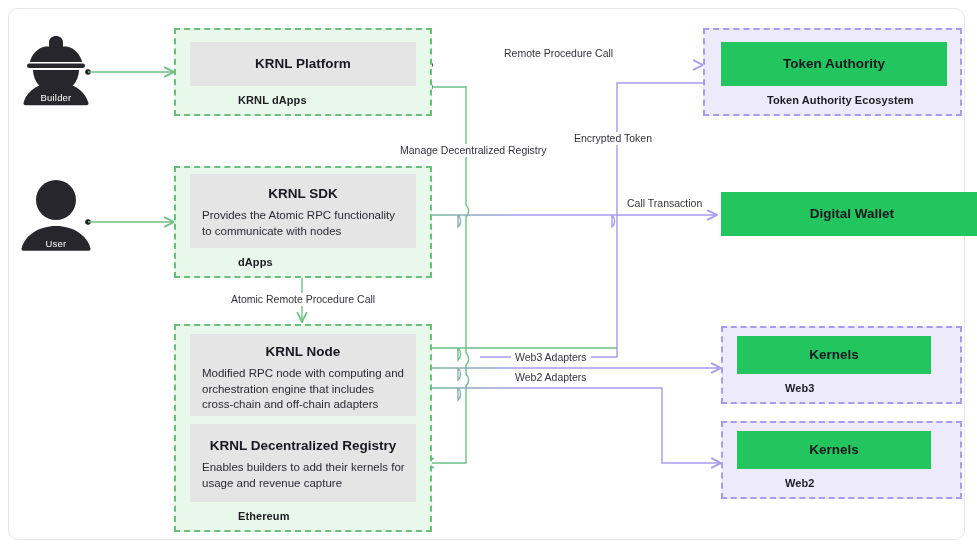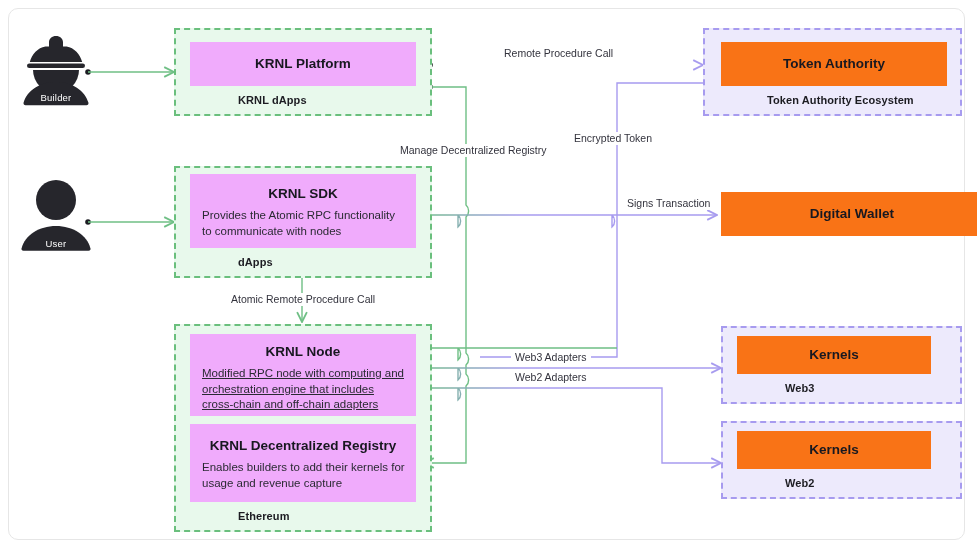--- a/index.html
+++ b/index.html
@@ -25,22 +25,22 @@
   .group.green{background:#e8f9ec;border:2px dashed #6abf7d;}
   .group.purple{background:#edeafc;border:2px dashed #a79bef;}
   .group-label{
     position:absolute;left:14px;bottom:8px;
     font-size:11px;font-weight:bold;color:#1c1c22;letter-spacing:.1px;margin-left:48px;
   }
 
   
   .block{position:absolute;box-sizing:border-box;display:flex;flex-direction:column;
          align-items:center;justify-content:center;}
-  .block.green{background:#f0abfc;}
-  .block.purple{background:#f97316;align-items:center;}
+  .block.green{background:#e5e5e5;}
+  .block.purple{background:#22c55e;align-items:center;}
   .block-title{font-size:13.5px;font-weight:bold;color:#181820;text-align:center;line-height:1.25;}
   .block-desc{font-size:11.5px;color:#2a2a33;text-align:left;line-height:1.36;
               align-self:flex-start;padding-left:14px;padding-right:10px;margin-top:5px;}
 
   
   .actor{position:absolute;width:96px;text-align:center;}
   .actor svg{display:block;margin:0 auto;}
   .actor-label{
     position:absolute;left:0;right:0;
     font-size:9.5px;color:#ffffff;font-weight:500;letter-spacing:.2px;
@@ -173,21 +173,21 @@
   <div class="block green" style="left:190px;top:174px;width:226px;height:74px;justify-content:flex-start;padding-top:12px;">
     <div class="block-title">KRNL SDK</div>
     <div class="block-desc" style="padding-left:12px;">Provides the Atomic RPC functionality to communicate with nodes</div>
   </div>
 
   <div class="group green" style="left:174px;top:324px;width:258px;height:208px;">
     <div class="group-label">Ethereum</div>
   </div>
   <div class="block green" style="left:190px;top:334px;width:226px;height:82px;justify-content:flex-start;padding-top:10px;">
     <div class="block-title">KRNL Node</div>
-    <div class="block-desc" style="padding-left:12px;text-decoration:underline;">Modified RPC node with computing and orchestration engine that includes cross-chain and off-chain adapters</div>
+    <div class="block-desc" style="padding-left:12px;">Modified RPC node with computing and orchestration engine that includes cross-chain and off-chain adapters</div>
   </div>
   <div class="block green" style="left:190px;top:424px;width:226px;height:78px;justify-content:flex-start;padding-top:14px;">
     <div class="block-title">KRNL Decentralized Registry</div>
     <div class="block-desc" style="padding-left:12px;">Enables builders to add their kernels for usage and revenue capture</div>
   </div>
 
   <div class="group purple" style="left:703px;top:28px;width:259px;height:88px;">
     <div class="group-label">Token Authority Ecosystem</div>
   </div>
   <div class="block purple" style="left:721px;top:42px;width:226px;height:44px;">
@@ -208,17 +208,17 @@
   <div class="group purple" style="left:721px;top:421px;width:241px;height:78px;">
     <div class="group-label">Web2</div>
   </div>
   <div class="block purple" style="left:737px;top:431px;width:194px;height:38px;">
     <div class="block-title">Kernels</div>
   </div>
 
   <div class="wlabel" style="left:500px;top:47px;">Remote Procedure Call</div>
   <div class="wlabel" style="left:396px;top:144px;">Manage Decentralized Registry</div>
   <div class="wlabel" style="left:570px;top:132px;">Encrypted Token</div>
-  <div class="wlabel" style="left:623px;top:197px;">Signs Transaction</div>
+  <div class="wlabel" style="left:623px;top:197px;">Call Transaction</div>
   <div class="wlabel" style="left:227px;top:293px;">Atomic Remote Procedure Call</div>
   <div class="wlabel" style="left:511px;top:351px;">Web3 Adapters</div>
   <div class="wlabel" style="left:511px;top:371px;">Web2 Adapters</div>
 </div>
 
 </body></html>

